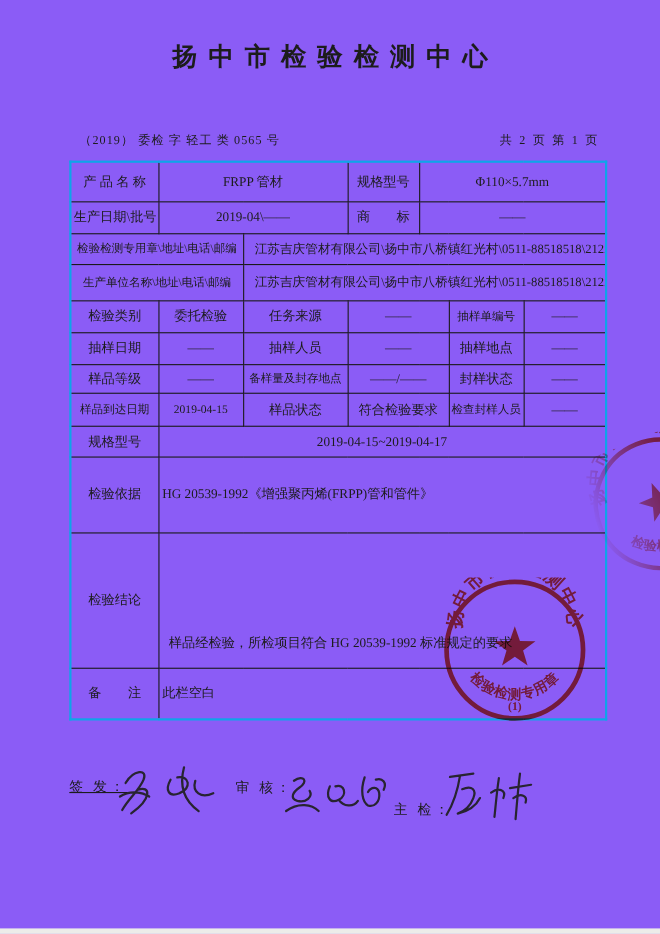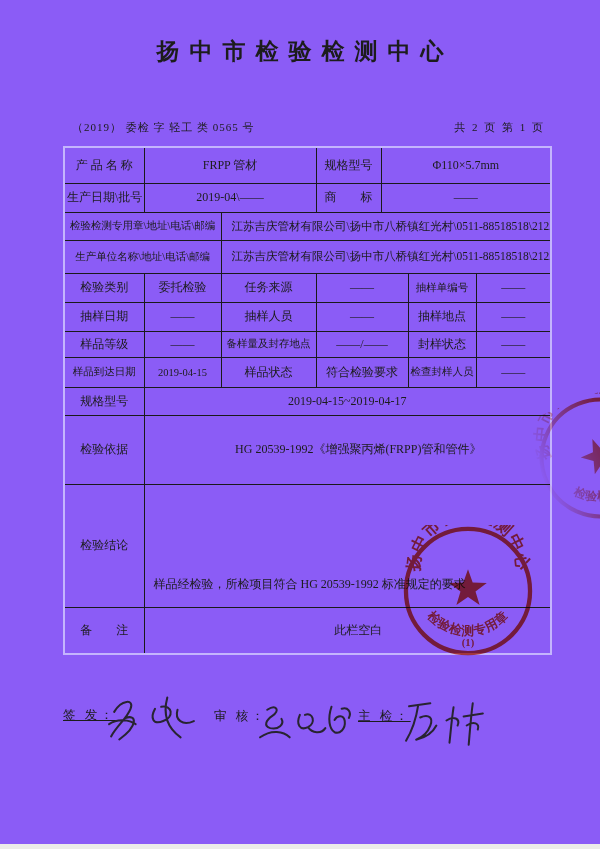--- a/index.html
+++ b/index.html
@@ -15,31 +15,31 @@
   }
   .report-title{
     position:absolute;top:80px;left:0;width:100%;text-align:center;
     font-size:26px;font-weight:bold;letter-spacing:14px;text-indent:14px;
   }
   .doc-no{position:absolute;left:72px;top:120px;font-size:11px;letter-spacing:1px;}
   .page-no{position:absolute;right:55px;top:120px;font-size:11px;letter-spacing:2px;}
   
   table.report-table{
     position:absolute;left:63px;top:146px;width:487px;
-    border-collapse:collapse;table-layout:fixed;border:2px solid #c4b5fd;
+    border-collapse:collapse;table-layout:fixed;border:2px solid #0ea5e9;
   }
   .report-table td{
     border:1.5px solid #1a1a1a;font-size:12px;text-align:center;
     vertical-align:middle;padding:0 2px;overflow:hidden;white-space:nowrap;
   }
   tr.h36{height:36px}tr.h29{height:29px}tr.h28{height:28px}tr.h33{height:33px}
   tr.h30{height:30px}tr.h26{height:26px}tr.h69{height:69px}tr.h123{height:123px}tr.h47{height:47px}
   td.sm{font-size:10.5px}
   td.xs{font-size:9.5px}
-  td.leftal{text-align:center;padding-left:24px;margin-top:25px;}
+  td.leftal{text-align:left;padding-left:3px;margin-top:25px;}
   td.addr{font-size:11.5px;text-align:left;padding-left:10px;letter-spacing:0;}
   td.concl{position:relative;padding:0;}
   .concl-wrap{position:relative;width:100%;height:100%;}
   .concl-text{position:absolute;left:9px;top:30px;font-size:12px;}
   
   .sig-label{position:absolute;font-size:12.5px;letter-spacing:3px;}
   .sig{position:absolute;}
   .sig svg{display:block;width:100%;height:100%;}
   .sig path{fill:none;stroke:#1f1f1f;stroke-width:4;stroke-linecap:round;stroke-linejoin:round;opacity:.92;}
   
@@ -156,21 +156,21 @@
     </svg>
   </div>
   <span class="sig-label" style="left:214px;top:708px;">审 核：</span>
   <div class="sig" style="left:256px;top:698px;width:102px;height:48px;" aria-label="吴晓明">
     <svg viewBox="0 0 200 92" xmlns="http://www.w3.org/2000/svg">
       <path d="M22 22 C40 10 48 24 32 34 C20 42 14 54 28 58 C44 62 56 50 50 40 M8 76 C30 60 54 64 66 76"></path>
       <path d="M86 32 C78 50 86 64 102 56 C118 48 112 26 96 32 M102 56 C110 68 128 70 136 58"></path>
       <path d="M148 16 C140 40 144 60 154 66 C164 70 176 60 174 44 C172 32 160 32 154 42 M168 20 C180 16 188 26 182 38"></path>
     </svg>
   </div>
-  <span class="sig-label" style="left:358px;top:708px;text-decoration:underline;">主 检：</span>
+  <span class="sig-label" style="left:358px;top:728px;">主 检：</span>
   <div class="sig" style="left:402px;top:693px;width:96px;height:58px;" aria-label="顾琳">
     <svg viewBox="0 0 190 110" xmlns="http://www.w3.org/2000/svg">
       <path d="M14 24 L56 18 M32 22 C28 48 20 72 8 92"></path>
       <path d="M36 46 C54 38 62 48 56 62 C50 78 38 86 28 90 C46 86 60 78 68 62"></path>
       <path d="M102 26 C98 52 96 78 94 96 M88 52 C102 42 116 48 110 62"></path>
       <path d="M140 18 C136 48 134 78 132 100 M122 44 L160 38 M128 62 C142 52 154 58 150 70"></path>
     </svg>
   </div>
 
   <div class="stamp" style="left:402px;top:525px;width:132px;height:132px;opacity:.92;">

